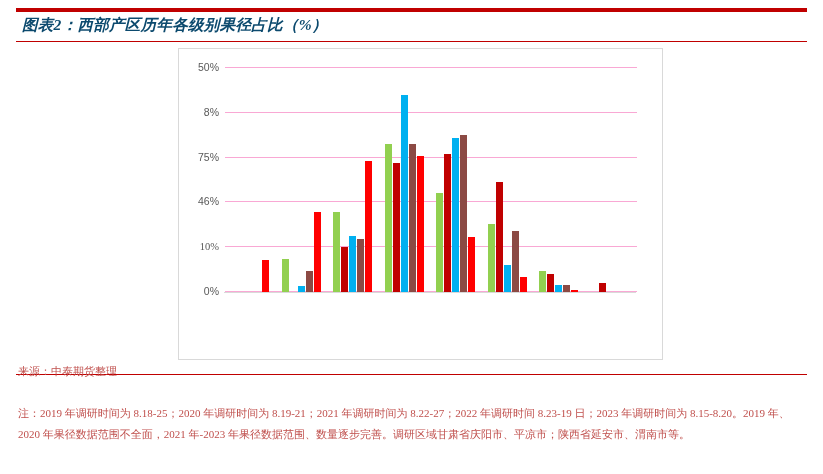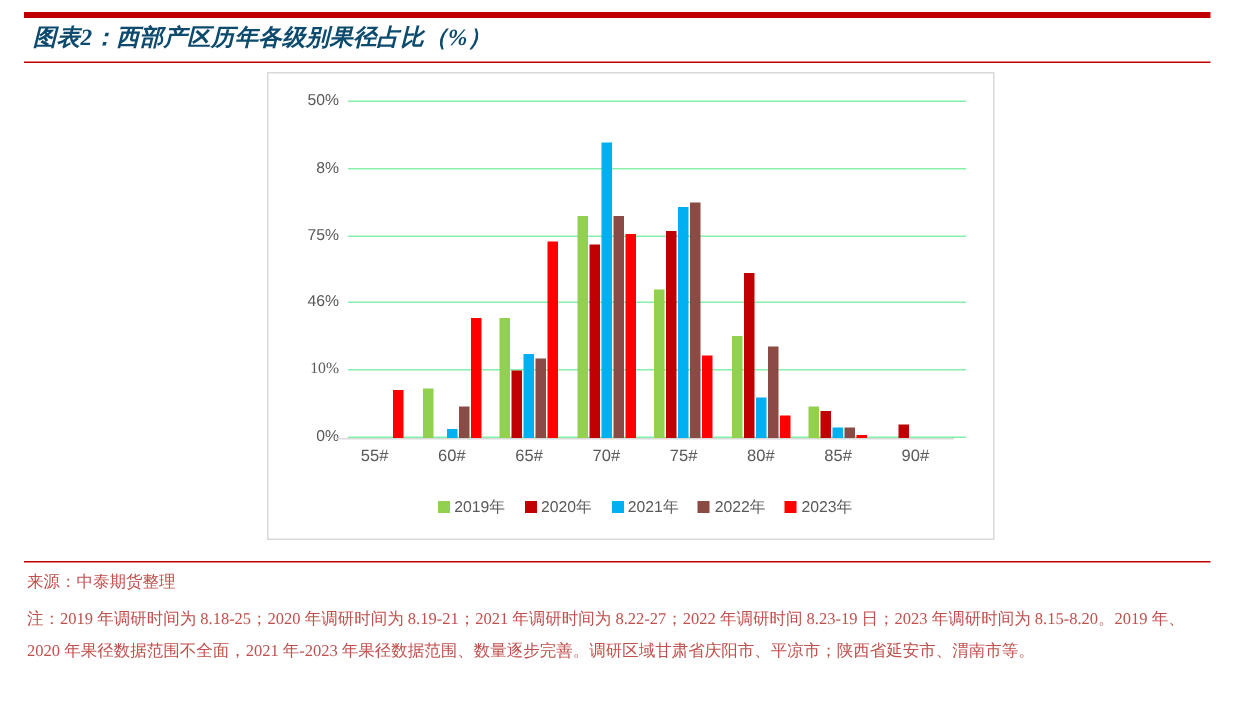--- a/index.html
+++ b/index.html
@@ -67,24 +67,24 @@
   
   #plot-area {
     position: absolute;
     left: 45px;
     top: 19px;
     width: 412px;
     height: 224px;
   }
   .gridline {
     position: absolute;
-    left: 8px;
-    width: 100%;
-    height: 1px;
-    background: #86efac;
+    left: 1px;
+    width: 100%;
+    height: 1px;
+    background: #f9a8d4;
   }
   .ytick-label {
     position: absolute;
     right: 100%;
     margin-right: 6px;
     transform: translateY(-50%);
     font-size: 10.5px;
     color: #595959;
     white-space: nowrap;
   }
@@ -165,21 +165,21 @@
     position: absolute;
     left: 16px;
     top: 374px;
     width: 791px;
     height: 1px;
     background: #C00000;
   }
   #source-line {
     position: absolute;
     left: 18px;
-    top: 380px;
+    top: 364px;
     font-family: "Liberation Serif", serif;
     font-size: 11px;
     color: #C0504D;
     white-space: nowrap;
   }
   #note-block {
     position: absolute;
     left: 18px;
     top: 403px;
     width: 790px;
@@ -273,51 +273,19 @@
         </div>
         <div class="cat-group">
           <div class="bar" style="height: 0%; background: rgb(146, 208, 80); visibility: hidden;"></div>
           <div class="bar" style="height: 4%; background: rgb(192, 0, 0);"></div>
           <div class="bar" style="height: 0%; background: rgb(0, 176, 240); visibility: hidden;"></div>
           <div class="bar" style="height: 0%; background: rgb(140, 74, 68); visibility: hidden;"></div>
           <div class="bar" style="height: 0%; background: rgb(255, 0, 0); visibility: hidden;"></div>
         </div>
       </div>
     <div id="xaxis-line"></div>
-    <div id="xlabels">
-        <div class="xtick-label">55#</div>
-        <div class="xtick-label">60#</div>
-        <div class="xtick-label">65#</div>
-        <div class="xtick-label">70#</div>
-        <div class="xtick-label">75#</div>
-        <div class="xtick-label">80#</div>
-        <div class="xtick-label">85#</div>
-        <div class="xtick-label">90#</div>
-      </div>
   </div>
 
-  <div id="legend">
-      <div class="legend-item">
-        <span class="legend-swatch" style="background: rgb(146, 208, 80);"></span>
-        <span class="legend-label">2019年</span>
-      </div>
-      <div class="legend-item">
-        <span class="legend-swatch" style="background: rgb(192, 0, 0);"></span>
-        <span class="legend-label">2020年</span>
-      </div>
-      <div class="legend-item">
-        <span class="legend-swatch" style="background: rgb(0, 176, 240);"></span>
-        <span class="legend-label">2021年</span>
-      </div>
-      <div class="legend-item">
-        <span class="legend-swatch" style="background: rgb(140, 74, 68);"></span>
-        <span class="legend-label">2022年</span>
-      </div>
-      <div class="legend-item">
-        <span class="legend-swatch" style="background: rgb(255, 0, 0);"></span>
-        <span class="legend-label">2023年</span>
-      </div>
-    </div>
 </div>
 
 <div id="footer-rule"></div>
 <div id="source-line">来源：中泰期货整理</div>
 <div id="note-block">注：2019 年调研时间为 8.18-25；2020 年调研时间为 8.19-21；2021 年调研时间为 8.22-27；2022 年调研时间 8.23-19 日；2023 年调研时间为 8.15-8.20。2019 年、2020 年果径数据范围不全面，2021 年-2023 年果径数据范围、数量逐步完善。调研区域甘肃省庆阳市、平凉市；陕西省延安市、渭南市等。</div>
 
 </body></html>

